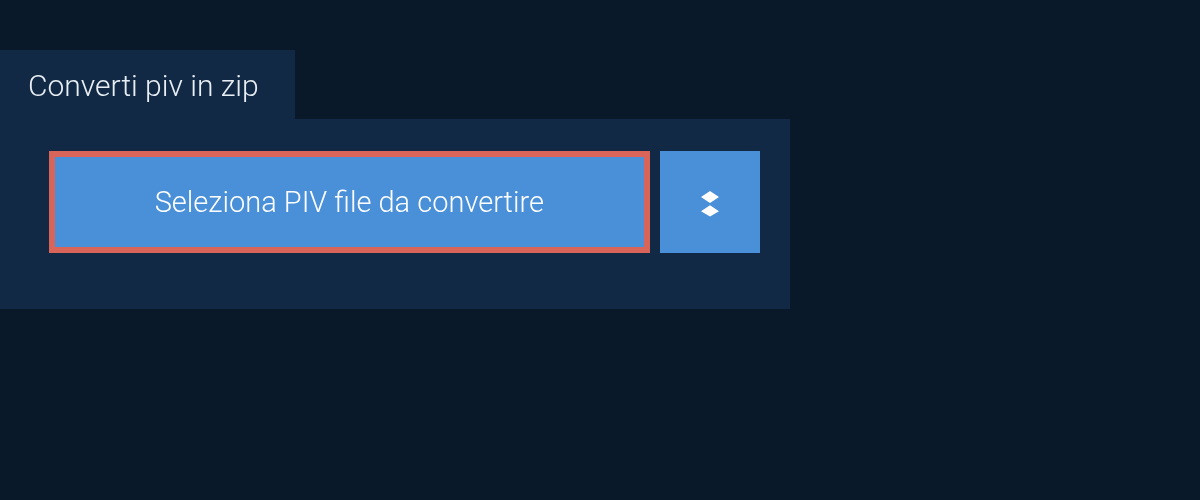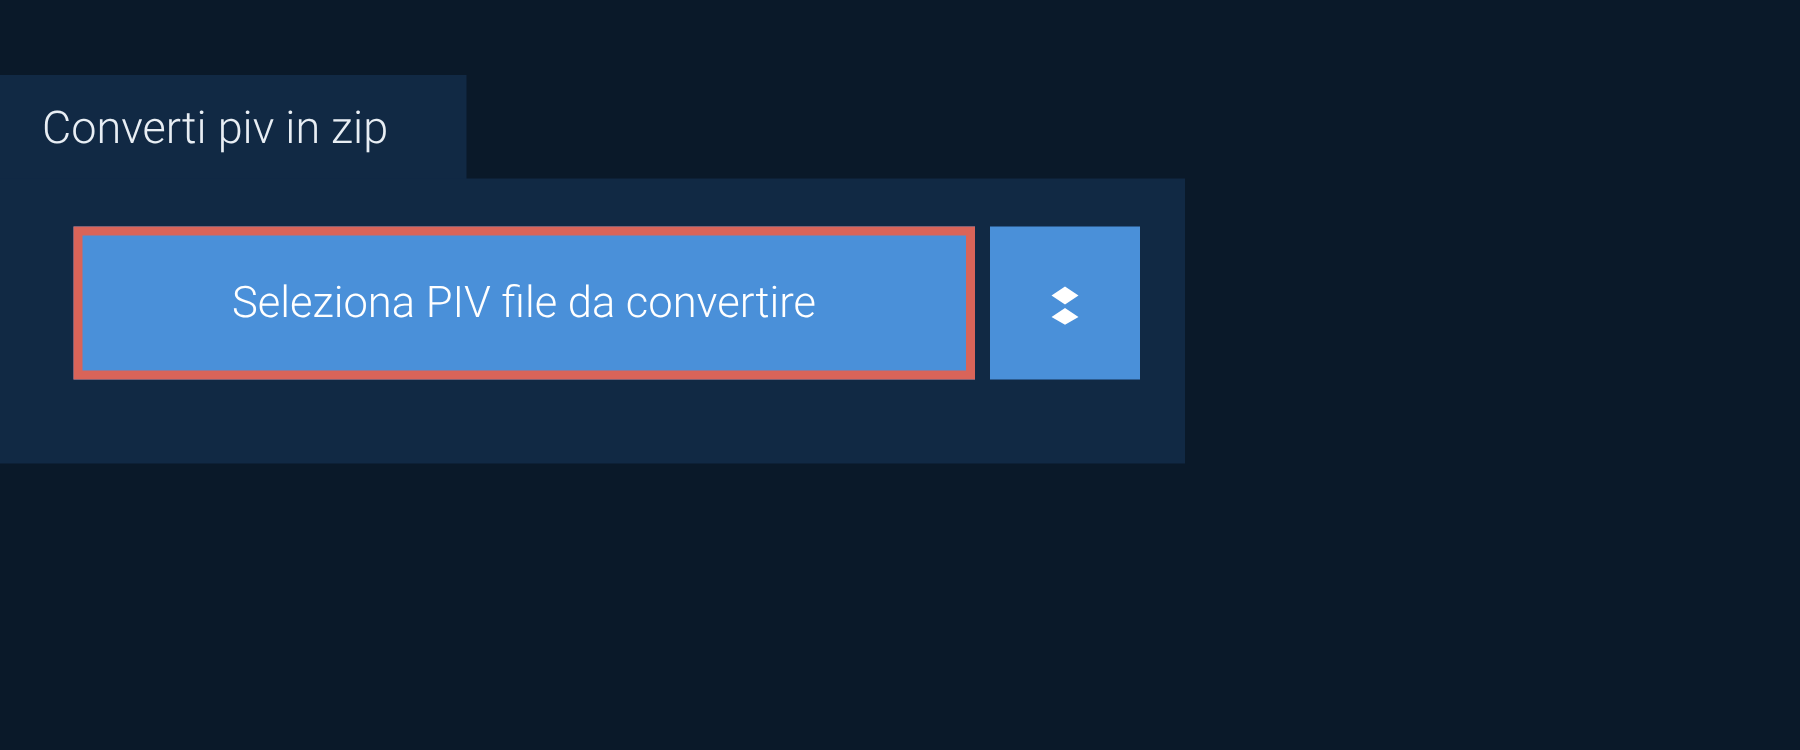--- a/index.html
+++ b/index.html
@@ -14,21 +14,21 @@
     .tab-container {
       position: absolute;
       top: 50px;
       left: 0;
     }
     .tab {
       background: #112944;
       color: #e8eef4;
       font-size: 30px;
       font-weight: 300;
-      padding: 18px 52px 18px 28px;
+      padding: 18px 36px 18px 28px;
       display: inline-block;
     }
     .panel {
       position: absolute;
       top: 119px;
       left: 0;
       width: 790px;
       background: #112944;
       padding: 32px 30px 56px 30px;
     }

